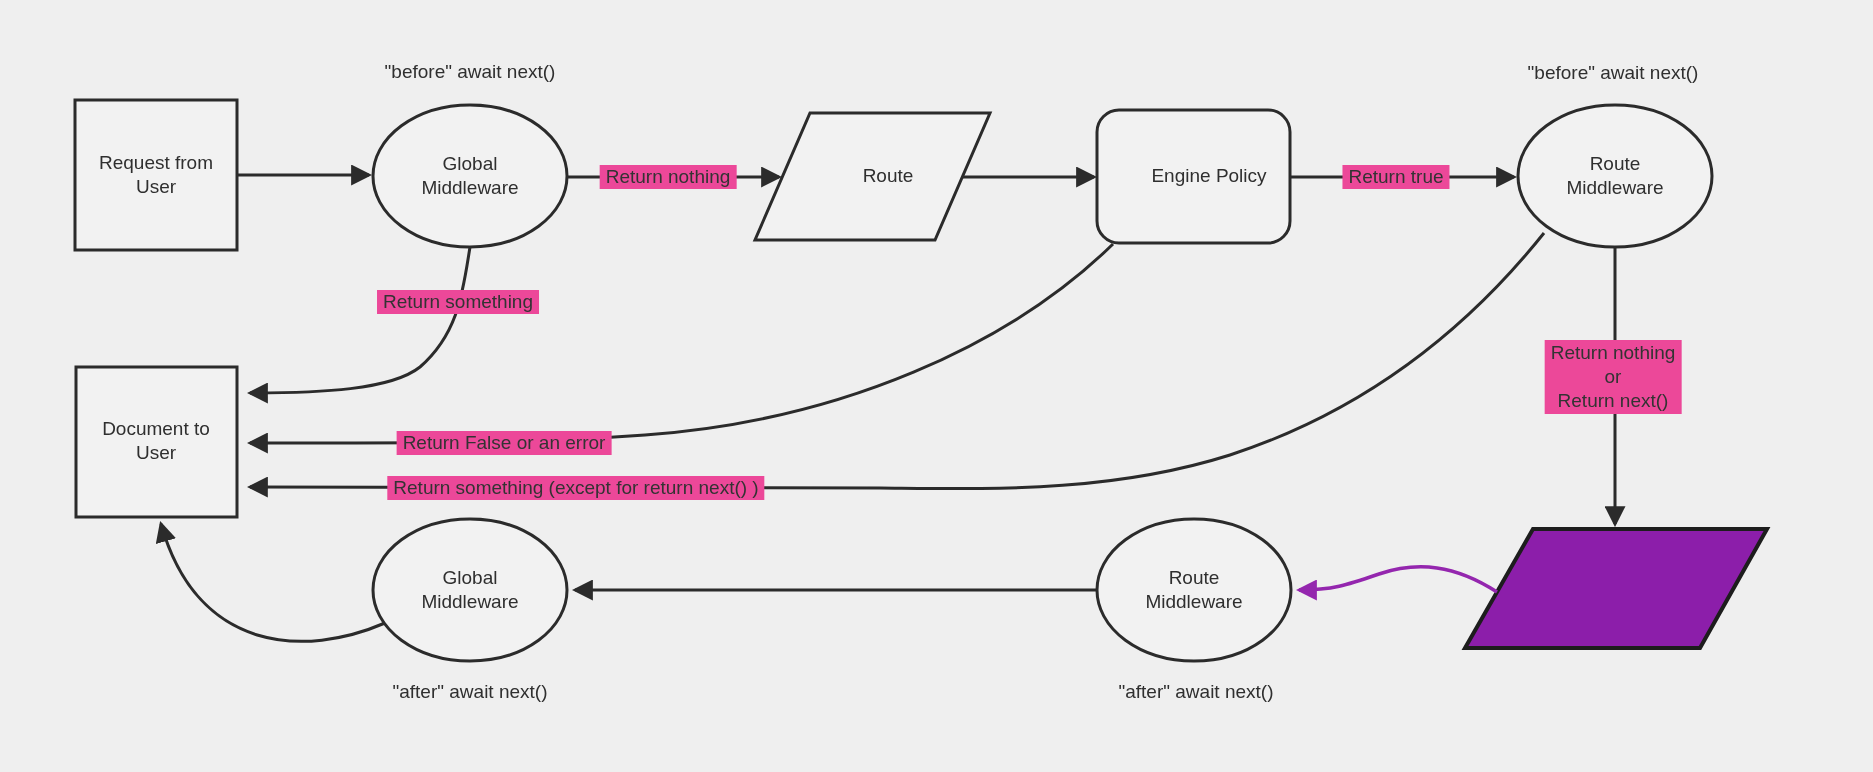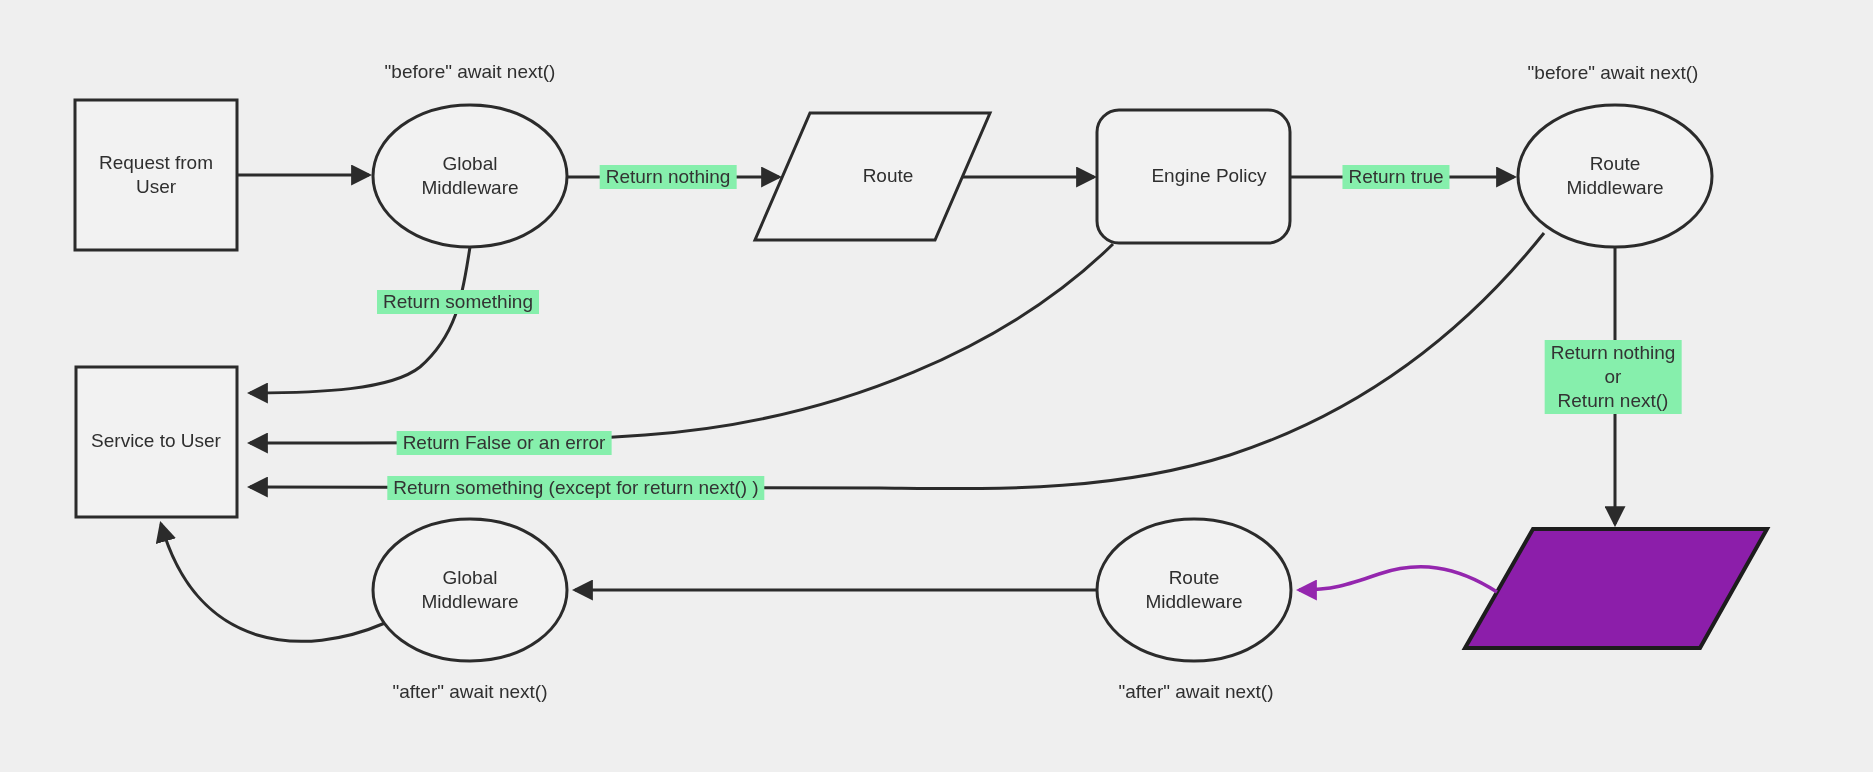--- a/index.html
+++ b/index.html
@@ -26,21 +26,21 @@
     transform:translate(-50%,-50%);
     text-align:center;
     font-size:19px;
     line-height:1.28;
     color:#2f2f2f;
   }
   .nowrap{white-space:nowrap;margin-left:16px;}
   .edge-label{
     position:absolute;
     transform:translate(-50%,-50%);
-    background:#86efac;
+    background:#ec4899;
     padding:1px 6px;
     font-size:19px;
     color:#333333;
     white-space:nowrap;
     text-align:center;
   }
   .edge-label .line{line-height:24px;}
   .annotation{
     position:absolute;
     transform:translate(-50%,-50%);
@@ -95,21 +95,21 @@
     <path class="edge" d="M1097 590 H575" marker-end="url(#ah)"></path>
     <path class="edge" d="M385 623 C306 657 198 654 161 524" marker-end="url(#ah)"></path>
     <path class="edge-purple" d="M1497 592 C1455 565 1418 561 1379 574 C1347 585 1333 590 1299 590" marker-end="url(#ahp)"></path>
   </svg>
 
   <div class="node-label" style="left:156px;top:175px;width:132px;">Request from User</div>
   <div class="node-label" style="left:470px;top:176px;width:122px;">Global Middleware</div>
   <div class="node-label nowrap" style="left:872px;top:176px;">Route</div>
   <div class="node-label nowrap" style="left:1193px;top:176px;">Engine Policy</div>
   <div class="node-label" style="left:1615px;top:176px;width:122px;">Route Middleware</div>
-  <div class="node-label" style="left:156px;top:441px;width:132px;">Service to User</div>
+  <div class="node-label" style="left:156px;top:441px;width:132px;">Document to User</div>
   <div class="node-label" style="left:470px;top:590px;width:122px;">Global Middleware</div>
   <div class="node-label" style="left:1194px;top:590px;width:122px;">Route Middleware</div>
 
 
   <div class="edge-label" style="left:668px;top:177px;">Return nothing</div>
   <div class="edge-label" style="left:1396px;top:177px;">Return true</div>
   <div class="edge-label" style="left:458px;top:302px;">Return something</div>
   <div class="edge-label" style="left:504px;top:443px;">Return False or an error</div>
   <div class="edge-label" style="left:576px;top:488px;">Return something (except for return next() )</div>
 

